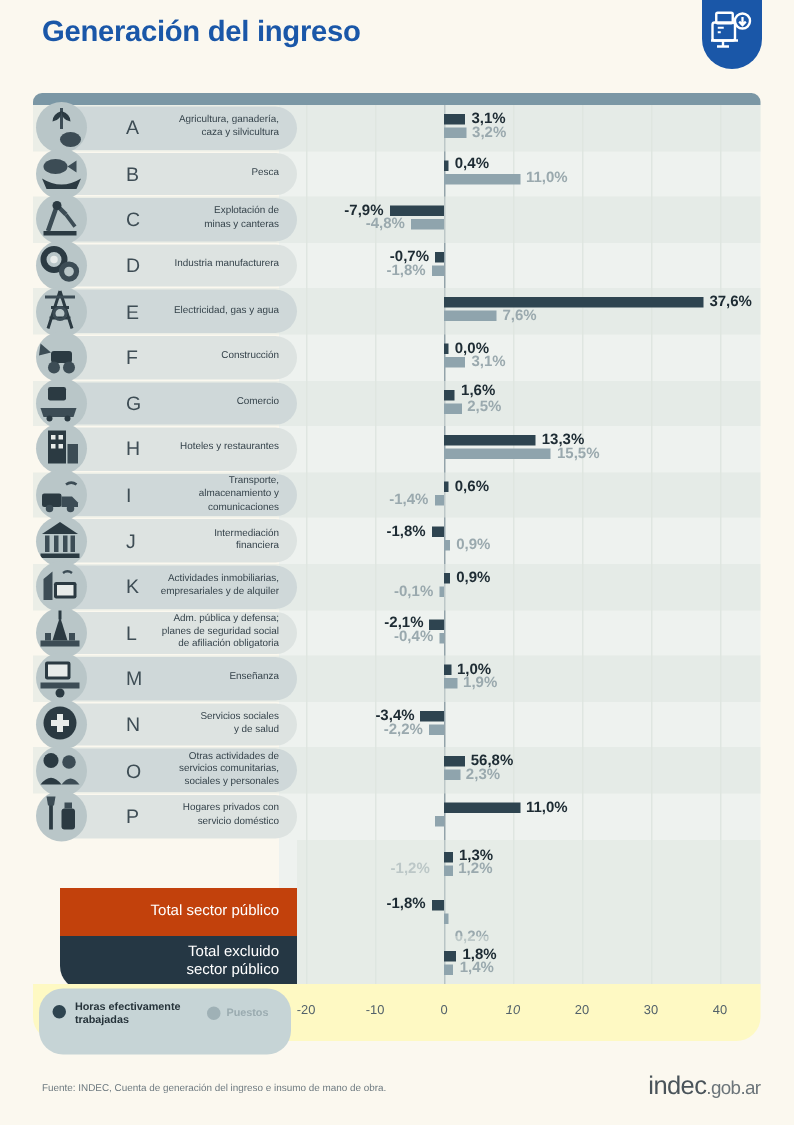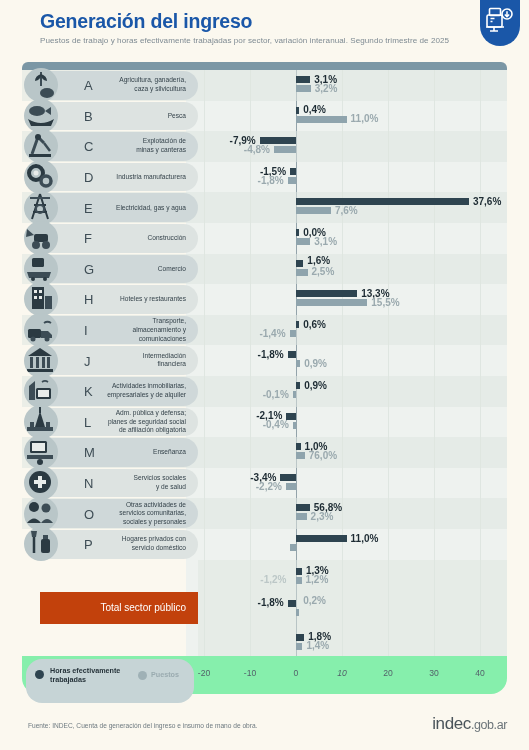--- a/index.html
+++ b/index.html
@@ -5,21 +5,21 @@
   * { box-sizing: border-box; margin: 0; padding: 0; }
   body {
     width: 529px; height: 750px;
     background: #fbf8ef;
     font-family: "Liberation Sans", sans-serif;
     position: relative;
     overflow: hidden;
   }
 
   
-  #header { position: absolute; left: 12px; top: 0; width: 469px; height: 62px; }
+  #header { position: absolute; left: 0; top: 0; width: 469px; height: 62px; }
   #title {
     position: absolute; left: 28px; top: 10px;
     font-size: 19.5px; font-weight: bold; color: #1a57a8;
     letter-spacing: -0.2px;
   }
   #subtitle {
     position: absolute; left: 28px; top: 36px;
     font-size: 8.1px; color: #7f8b93; letter-spacing: 0.05px;
   }
   #logo-badge {
@@ -117,21 +117,21 @@
   }
   .trow-band {
     position: absolute; left: 176px; top: 0; width: 309px; height: 100%;
     background: rgba(222,229,224,0.5);
   }
 
   
   #axis-strip {
     position: absolute; left: 0; top: 594px;
     width: 485px; height: 38px;
-    background: #86efac;
+    background: #fef9c3;
     border-radius: 0 0 16px 16px;
   }
   .tick-label {
     position: absolute; top: 12px;
     font-size: 8.6px; color: #53626a;
     transform: translateX(-50%);
   }
   #legend {
     position: absolute; left: 4px; top: 597px;
     width: 168px; height: 44px;
@@ -151,21 +151,20 @@
     position: absolute; right: 22px; top: 714px;
     font-size: 17px; color: #4a545a; letter-spacing: -0.4px;
   }
   #brand .b-light { color: #6b7479; font-size: 12.5px; }
 </style>
 </head>
 <body>
 
 <div id="header">
   <div id="title">Generación del ingreso</div>
-  <div id="subtitle">Puestos de trabajo y horas efectivamente trabajadas por sector, variación interanual. Segundo trimestre de 2025</div>
   <div id="logo-badge">
     <svg width="28" height="28" viewBox="0 0 28 28">
       <rect x="1" y="9" width="15" height="12" rx="1.5" fill="none" stroke="#ffffff" stroke-width="1.6"></rect>
       <rect x="3.5" y="2.5" width="11" height="7" rx="1" fill="none" stroke="#ffffff" stroke-width="1.6"></rect>
       <circle cx="21" cy="8" r="5" fill="none" stroke="#ffffff" stroke-width="1.6"></circle>
       <path d="M21 5.3 L21 10.5 M18.8 8.4 L21 10.7 L23.2 8.4" stroke="#ffffff" stroke-width="1.5" fill="none"></path>
       <path d="M4.5 12.5 h4 M4.5 15.5 h2" stroke="#ffffff" stroke-width="1.4"></path>
       <path d="M0 21 h18 M8 21 v4 M4 25 h8" stroke="#ffffff" stroke-width="1.6" fill="none"></path>
     </svg>
   </div>
@@ -246,21 +245,21 @@
           <div class="row-label">Industria manufacturera</div>
         </div>
         <div class="row-icon">
           <svg width="32" height="32" viewBox="0 0 32 32">
             <circle cx="12" cy="13" r="7" fill="none" stroke="#2b3a42" stroke-width="4"></circle>
             <circle cx="22" cy="21" r="5" fill="none" stroke="#3c4c55" stroke-width="3.5"></circle>
             <circle cx="12" cy="13" r="2.5" fill="#e8ecea"></circle>
           </svg>
         </div>
         <div class="bar" style="top: 6px; width: 5.98px; left: 268.02px;"></div>
-        <div class="bar-value" style="top: 5.8px; left: auto; right: 220.98px;">-1,5%</div>
+        <div class="bar-value" style="top: 5.8px; left: auto; right: 220.98px;">-0,7%</div>
         <div class="bar light" style="top: 15px; width: 8.28px; left: 265.72px;"></div>
         <div class="bar-value light" style="top: 14.8px; left: auto; right: 223.28px;">-1,8%</div>
       </div>
       <div class="row" style="top: 130.4px; height: 30.6px;">
         <div class="row-band"></div>
         <div class="label-pill">
           <div class="row-letter">E</div>
           <div class="row-label">Electricidad, gas y agua</div>
         </div>
         <div class="row-icon">
@@ -424,21 +423,21 @@
           <svg width="32" height="32" viewBox="0 0 32 32">
             <rect x="6" y="6" width="17" height="12" rx="1.5" fill="#2b3a42"></rect>
             <rect x="8" y="8" width="13" height="8" fill="#e8ecea"></rect>
             <path d="M3 20 h26 v4 h-26z" fill="#3c4c55"></path>
             <circle cx="16" cy="27" r="3" fill="#2b3a42"></circle>
           </svg>
         </div>
         <div class="bar" style="top: 6px; width: 4.6px; left: 274px;"></div>
         <div class="bar-value" style="top: 5.8px; left: 282.6px;">1,0%</div>
         <div class="bar light" style="top: 15px; width: 8.74px; left: 274px;"></div>
-        <div class="bar-value light" style="top: 14.8px; left: 286.74px;">76,0%</div>
+        <div class="bar-value light" style="top: 14.8px; left: 286.74px;">1,9%</div>
       </div>
       <div class="row alt" style="top: 405.8px; height: 30.6px;">
         <div class="row-band"></div>
         <div class="label-pill">
           <div class="row-letter">N</div>
           <div class="row-label">Servicios sociales<br>y de salud</div>
         </div>
         <div class="row-icon">
           <svg width="32" height="32" viewBox="0 0 32 32">
             <circle cx="16" cy="16" r="11" fill="#2b3a42"></circle>
@@ -498,24 +497,27 @@
         <div class="bar-value light" style="top: 16.8px; left: 283.52px;">1,2%</div>
       </div>
       <div class="trow" style="top: 529.6px; height: 32px;">
         <div class="trow-band"></div>
         <div class="trow-pill b">
           <div class="trow-label">Total sector público</div>
         </div>
         <div class="bar" style="top: 8px; width: 8.28px; left: 265.72px;"></div>
         <div class="bar-value" style="top: 7.8px; left: auto; right: 223.28px;">-1,8%</div>
         <div class="bar light" style="top: 17px; width: 3.2px; left: 274px;"></div>
-        <div class="bar-value light" style="top: 5px; left: 281.2px;">0,2%</div>
+        <div class="bar-value light" style="top: 29px; left: 281.2px;">0,2%</div>
       </div>
       <div class="trow" style="top: 561.6px; height: 36px;">
         <div class="trow-band"></div>
+        <div class="trow-pill c">
+          <div class="trow-label">Total excluido<br>sector público</div>
+        </div>
         <div class="bar" style="top: 10px; width: 8.28px; left: 274px;"></div>
         <div class="bar-value" style="top: 9.8px; left: 286.28px;">1,8%</div>
         <div class="bar light" style="top: 19px; width: 6.44px; left: 274px;"></div>
         <div class="bar-value light" style="top: 18.8px; left: 284.44px;">1,4%</div>
       </div>
     </div>
 
   <div id="axis-strip">
       <div class="tick-label" style="left: 182px;">-20</div>
       <div class="tick-label" style="left: 228px;">-10</div>

